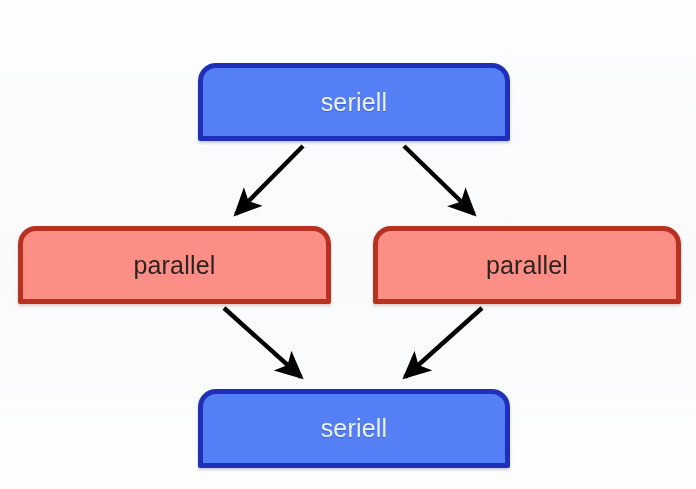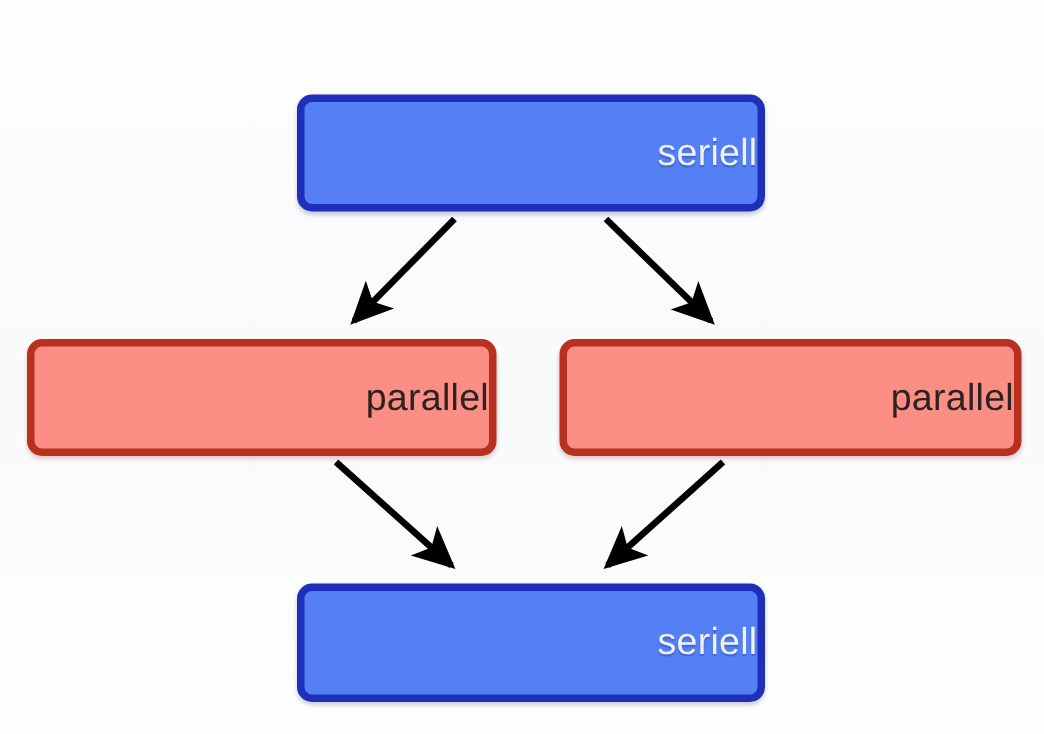--- a/index.html
+++ b/index.html
@@ -26,27 +26,26 @@
     top: 0;
     width: 696px;
     height: 489px;
     pointer-events: none;
   }
   .node {
     position: absolute;
     box-sizing: border-box;
     display: flex;
     align-items: center;
-    justify-content: flex-end;
+    justify-content: center;
     border-style: solid;
     border-top-left-radius: 18px;
     border-top-right-radius: 18px;
     border-bottom-left-radius: 2px;
     border-bottom-right-radius: 2px;
-    border-radius: 10px;
   }
   .node-label {
     font-size: 25px;
     line-height: 1;
     letter-spacing: 0.2px;
     white-space: nowrap;
     user-select: none;
   }
   .node-serial {
     background: #5580f5;

